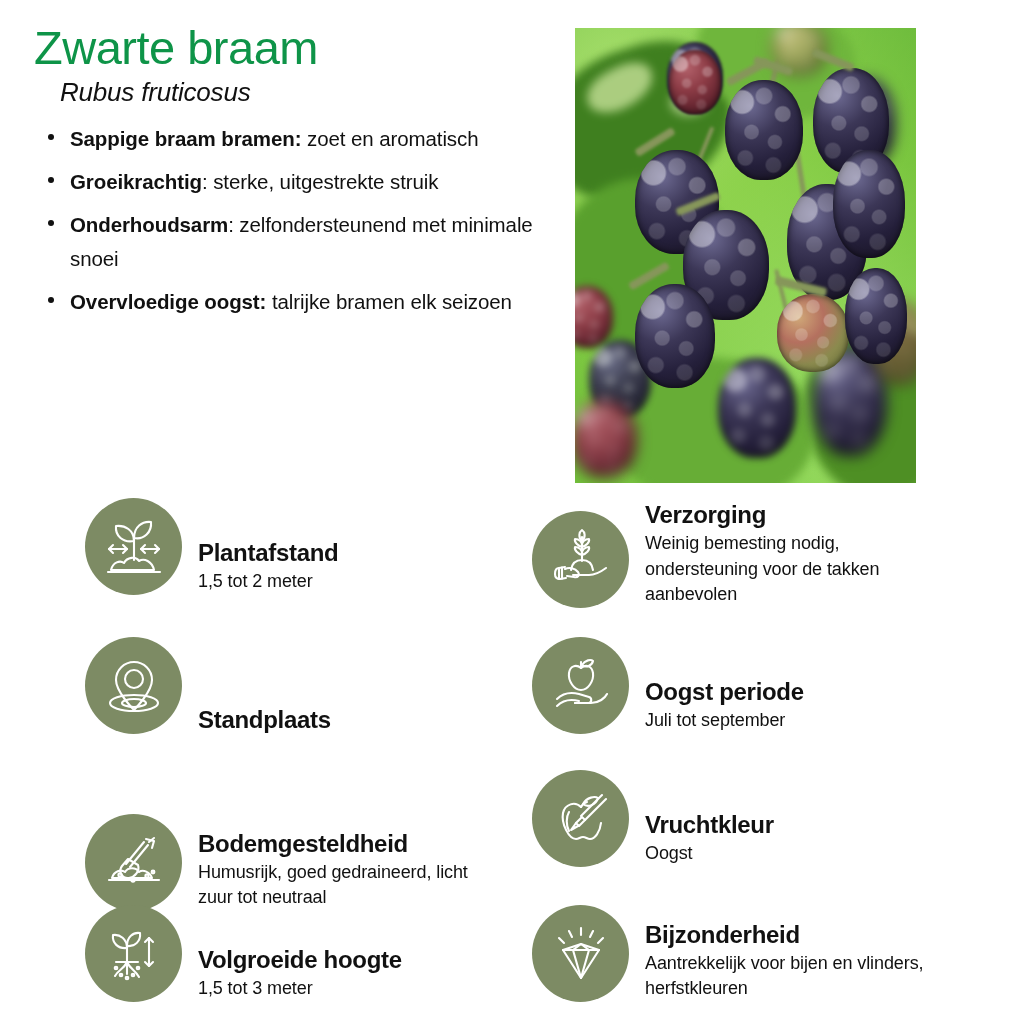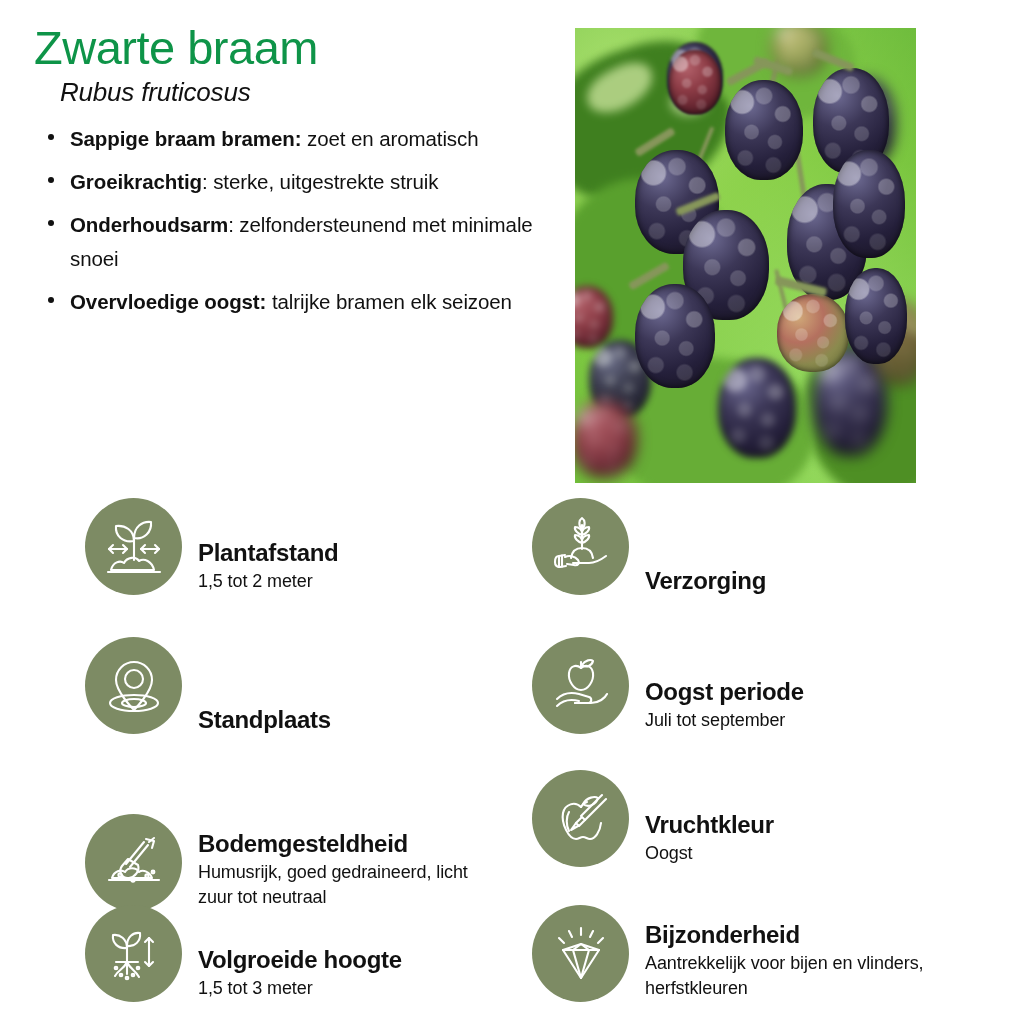--- a/index.html
+++ b/index.html
@@ -229,20 +229,21 @@
       <path d="M22 43 C23 36, 27 33, 33 33 C39 33, 43 36, 44 43"></path>
       <path d="M16 42 C20 40, 26 41, 29 45 C31 48, 29 51, 25 50 L18 49"></path>
       <path d="M24 48 H40 C47 48, 53 44, 57 41"></path>
       <path d="M16 40 L10 41 C7 41, 6 44, 6 47 C6 50, 8 52, 11 52 L17 51"></path>
       <path d="M10 41 V52"></path>
         <path d="M13 40.6 V51.6"></path>
     </svg>
   </div>
   <div class="info-text">
     <div class="info-title">Verzorging</div>
+    <div class="info-desc">Weinig bemesting nodig, ondersteuning voor de takken aanbevolen</div>
   </div>
 </div>
 
 <div class="info-item right" style="left:532px;top:637px;">
   <div class="icon-circle">
     <svg width="64" height="64" viewBox="0 0 64 64" fill="none" stroke="#ffffff" stroke-width="2.1" stroke-linecap="round" stroke-linejoin="round">
       <path d="M32 14 C27 10, 21 12, 20 19 C19 27, 25 36, 32 36 C39 36, 45 27, 44 19 C43 12, 37 10, 32 14 Z"></path>
       <path d="M32 14 V8"></path>
       <path d="M33 11 C36 6, 42 5, 44 7 C43 12, 37 14, 33 11 Z"></path>
       <path d="M8 45 C14 39, 22 38, 30 40 L40 43 C43 44, 43 48, 40 49 L26 49"></path>

